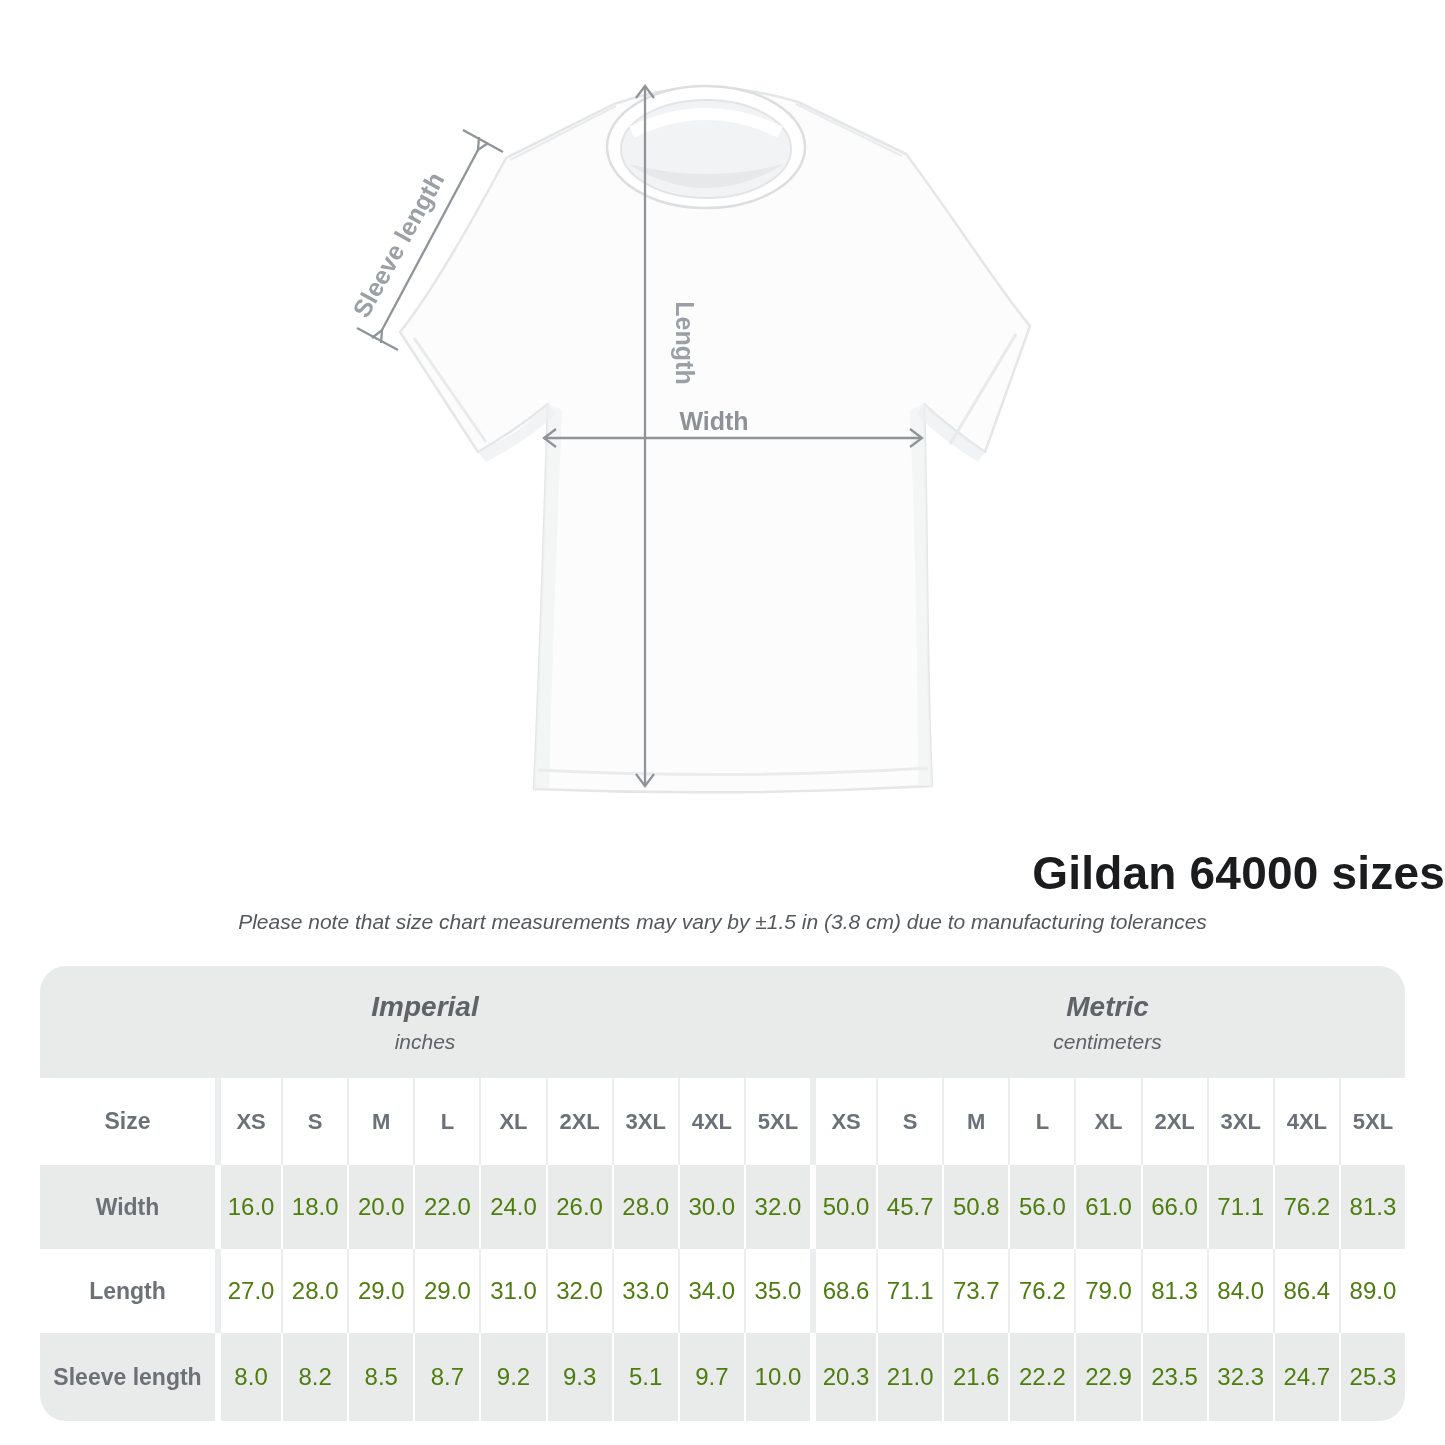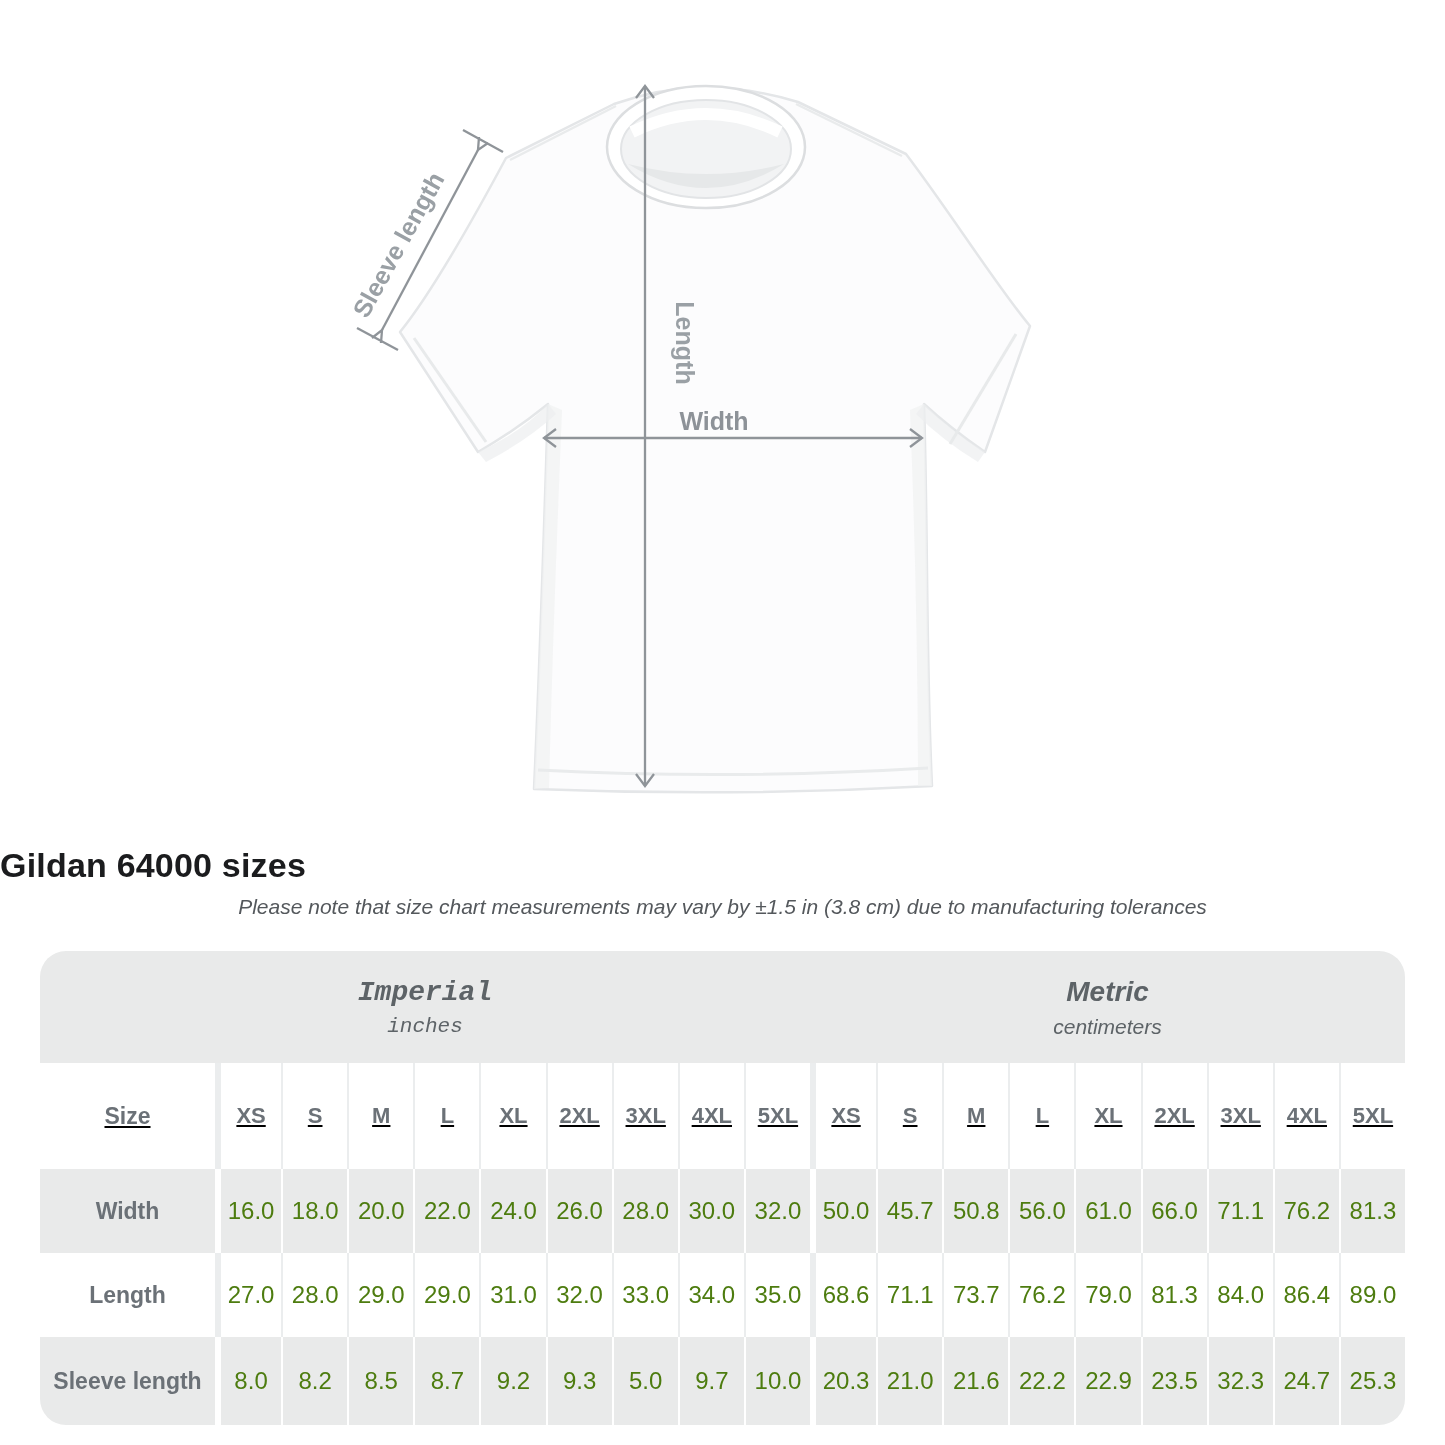--- a/index.html
+++ b/index.html
@@ -4,35 +4,35 @@
 <style>
   html,body{margin:0;padding:0;background:#ffffff;}
   body{width:1445px;height:1445px;font-family:"Liberation Sans",sans-serif;overflow:hidden;}
   .page{width:1445px;height:1445px;position:relative;background:#fff;}
 
   
   .diagram{width:1445px;height:838px;position:relative;}
   .diagram svg{display:block;}
 
   
-  .title{margin:8px 0 10px 0;text-align:left;font-size:34px;font-weight:bold;color:#1b1c1e;letter-spacing:.2px;}
+  .title{margin:8px 0 10px 8px;text-align:right;font-size:46px;font-weight:bold;color:#1b1c1e;letter-spacing:.2px;}
   .note{margin:8px 0 32px 0;text-align:center;font-size:21px;font-style:italic;color:#54585c;}
 
   
   .table{margin:0 40px;width:1365px;}
   .band{display:grid;grid-template-columns:175px repeat(18,1fr);height:112px;
         background:#e9eaea;border-radius:26px 26px 0 0;}
   .band-cell{display:flex;flex-direction:column;align-items:center;justify-content:center;gap:7px;}
-  .band-cell.imperial{grid-column:1 / span 10;font-family:Liberation Mono, monospace;}
+  .band-cell.imperial{grid-column:1 / span 10;}
   .band-cell.metric{grid-column:11 / span 9;}
   .band-name{font-size:28px;font-weight:bold;font-style:italic;color:#5d6367;}
   .band-unit{font-size:21px;font-style:italic;color:#5d6367;}
 
   .trow{display:grid;grid-template-columns:175px repeat(18,1fr);}
-  .size-row{height:106px;text-decoration:underline;}
+  .size-row{height:87px;}
   .data-row{height:84px;}
   .row-last{height:88px;border-radius:0 0 26px 26px;overflow:hidden;}
   .cell{display:flex;align-items:center;justify-content:center;}
   .row-white .cell{background:#ffffff;border-left:2px solid #ebedee;}
   .row-gray  .cell{background:#e9eaea;border-left:2px solid #ffffff;}
   .row-white .cell.thick{border-left-width:6px;}
   .row-gray  .cell.thick{border-left-width:6px;}
   .cell.label-cell{border-left:none !important;}
   .strong{font-size:23px;font-weight:bold;color:#6b7177;}
   .size-head{font-size:22px;font-weight:bold;color:#6b7177;}
@@ -184,21 +184,21 @@
           <div class="cell val">89.0</div>
         </div>
         <div class="trow data-row row-gray row-last">
           <div class="cell label-cell strong">Sleeve length</div>
           <div class="cell val thick">8.0</div>
           <div class="cell val">8.2</div>
           <div class="cell val">8.5</div>
           <div class="cell val">8.7</div>
           <div class="cell val">9.2</div>
           <div class="cell val">9.3</div>
-          <div class="cell val">5.0</div>
+          <div class="cell val">5.1</div>
           <div class="cell val">9.7</div>
           <div class="cell val">10.0</div>
           <div class="cell val thick">20.3</div>
           <div class="cell val">21.0</div>
           <div class="cell val">21.6</div>
           <div class="cell val">22.2</div>
           <div class="cell val">22.9</div>
           <div class="cell val">23.5</div>
           <div class="cell val">32.3</div>
           <div class="cell val">24.7</div>

